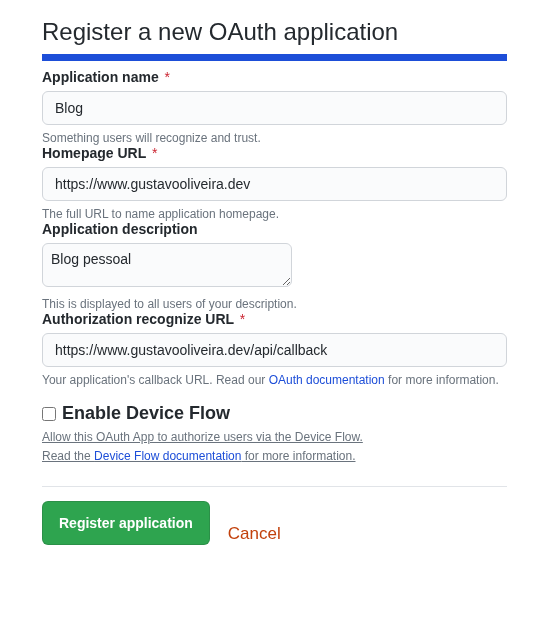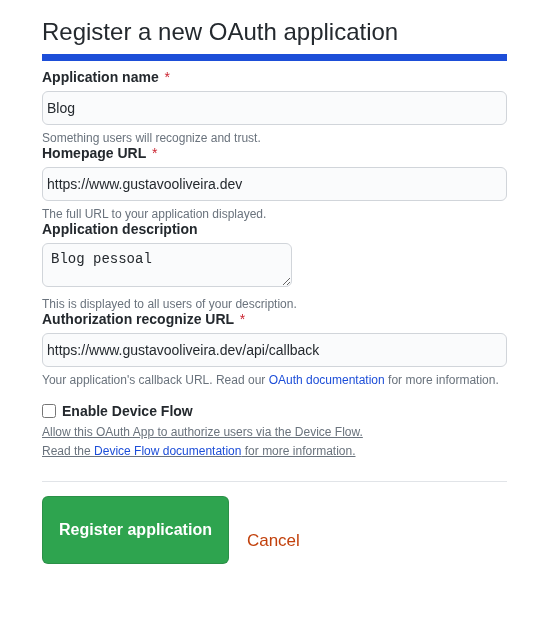--- a/index.html
+++ b/index.html
@@ -29,42 +29,42 @@
     margin-bottom: 6px;
   }
   .required-star {
     color: #cb2431;
     font-weight: 400;
     margin-left: 2px;
   }
   input.text-input {
     width: 508px;
     max-width: 100%;
-    padding: 6px 4px;
+    padding: 6px 12px;
     font-size: 14px;
     line-height: 20px;
     color: #24292e;
     background-color: #fafbfc;
     border: 1px solid #d1d5da;
     border-radius: 6px;
     outline: none;
   }
   textarea.text-area {
     width: 250px;
     height: 44px;
     padding: 6px 8px;
     font-size: 14px;
     line-height: 18px;
     color: #24292e;
     background-color: #fafbfc;
     border: 1px solid #d1d5da;
     border-radius: 6px;
     outline: none;
     resize: both;
-    font-family: Liberation Mono, monospace;
+    font-family: Liberation Sans, sans-serif;
   }
   .help-text {
     font-size: 12px;
     color: #6a737d;
     margin: 6px 0 0 0;
   }
   a.inline-link {
     color: #1d4ed8;
     text-decoration: none;
     font-size: inherit;
@@ -74,21 +74,21 @@
     align-items: center;
     gap: 6px;
     margin-top: 16px;
   }
   .checkbox-row input[type="checkbox"] {
     width: 14px;
     height: 14px;
     margin: 0;
   }
   .checkbox-row .cb-label {
-    font-size: 14px;
+    font-size: 18px;
     font-weight: 600;
     color: #24292e;
   }
   .cb-help {
     font-size: 12px;
     color: #6a737d;
     margin: 4px 0 0 0;
     line-height: 1.6;
     text-decoration: underline;
   }
@@ -98,23 +98,23 @@
     margin: 20px 0 14px 0;
   }
   .actions {
     display: flex;
     align-items: center;
     gap: 18px;
   }
   button.primary-btn {
     background-color: #2ea44f;
     color: #ffffff;
-    font-size: 16px;
+    font-size: 14px;
     font-weight: 600;
-    padding: 24px 16px;
+    padding: 13px 16px;
     border: 1px solid rgba(27,31,35,0.15);
     border-radius: 6px;
     cursor: pointer;
   }
   a.cancel-link {
     color: #c2410c;
     font-size: 17px;
     text-decoration: none;
     font-weight: 400;
     margin-top: 21px;
@@ -133,21 +133,21 @@
   <input type="text" class="text-input" value="Blog" style="">
   <p class="help-text">Something users will recognize and trust.</p>
 </div>
 
 <div class="field-group">
   <label class="field-label">
     <span>Homepage URL</span>
     <span class="required-star">*</span>
   </label>
   <input type="text" class="text-input" value="https://www.gustavooliveira.dev" style="">
-  <p class="help-text">The full URL to your application displayed.</p>
+  <p class="help-text">The full URL to name application homepage.</p>
 </div>
 
 <div class="field-group">
   <label class="field-label">
     <span>Application description</span>
   </label>
   <textarea class="text-area" style="">Blog pessoal</textarea>
   <p class="help-text">This is displayed to all users of your description.</p>
 </div>
 

